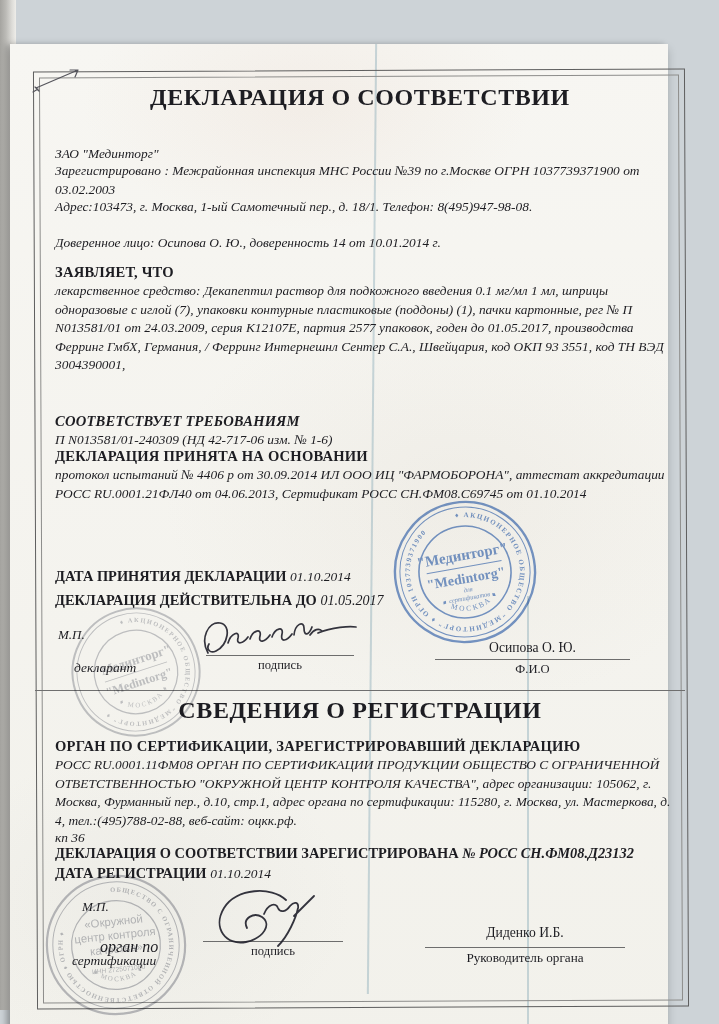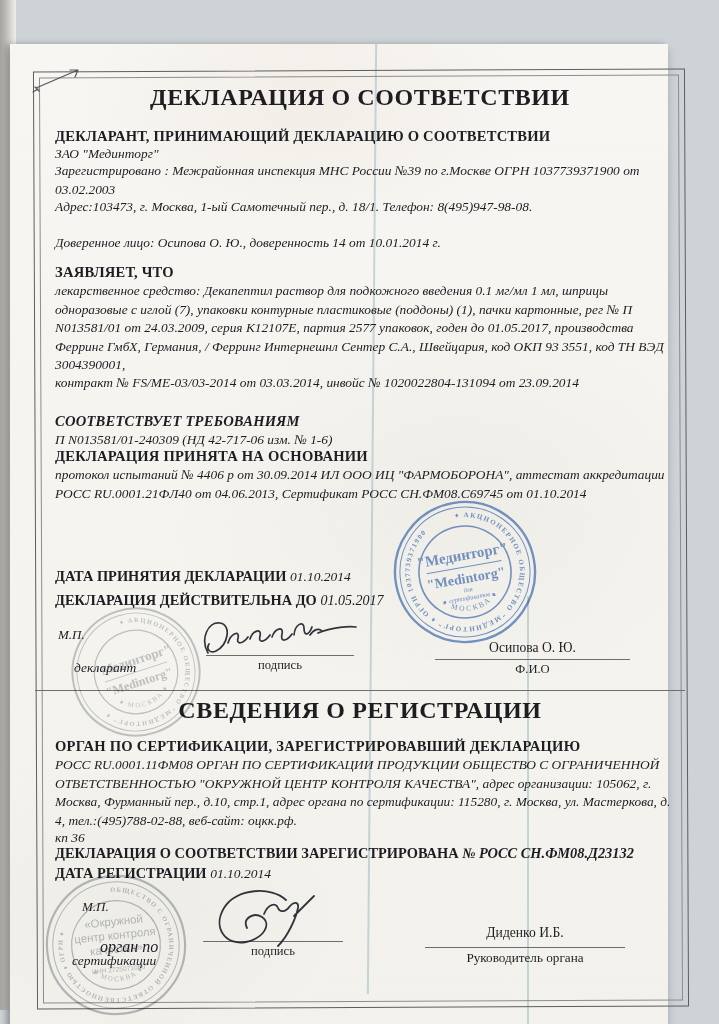--- a/index.html
+++ b/index.html
@@ -61,29 +61,27 @@
     <div class="fold fold-a"></div>
     <div class="fold fold-b"></div>
     <div class="frame"></div>
 
     <svg class="penmark" width="70" height="40" viewBox="0 0 70 40">
       <path d="M8,30 L50,12 M50,12 l-8,0 M50,12 l-3,7 M5,34 l5,-3 M7,29 l4,4" stroke="#55555c" stroke-width="1.2" fill="none" stroke-linecap="round"></path>
     </svg>
 
     <div class="t big-title" style="top:40px;">ДЕКЛАРАЦИЯ О СООТВЕТСТВИИ</div>
 
-    <div class="t h" style="left:45px;top:84px;">ДЕКЛАРАНТ, ПРИНИМАЮЩИЙ ДЕКЛАРАЦИЮ О СООТВЕТСТВИИ</div>
     <div class="t body-text" style="left:45px;top:101px;">ЗАО "Мединторг"</div>
     <div class="t body-text para" style="left:45px;top:118px;">Зарегистрировано : Межрайонная инспекция МНС России №39 по г.Москве ОГРН 1037739371900 от 03.02.2003</div>
     <div class="t body-text para" style="left:45px;top:154px;">Адрес:103473, г. Москва, 1-ый Самотечный пер., д. 18/1. Телефон: 8(495)947-98-08.</div>
     <div class="t body-text" style="left:45px;top:190px;">Доверенное лицо: Осипова О. Ю., доверенность 14 от 10.01.2014 г.</div>
 
     <div class="t h" style="left:45px;top:220px;">ЗАЯВЛЯЕТ, ЧТО</div>
     <div class="t body-text para" style="left:45px;top:238px;">лекарственное средство: Декапептил раствор для подкожного введения 0.1 мг/мл 1 мл, шприцы одноразовые с иглой (7), упаковки контурные пластиковые (поддоны) (1), пачки картонные, рег № П N013581/01 от 24.03.2009, серия К12107Е, партия 2577 упаковок, годен до 01.05.2017, производства Ферринг ГмбХ, Германия, / Ферринг Интернешнл Сентер С.А., Швейцария, код ОКП 93 3551, код ТН ВЭД 3004390001,</div>
-    <div class="t body-text para" style="left:45px;top:330px;">контракт № FS/ME-03/03-2014 от 03.03.2014, инвойс № 1020022804-131094 от 23.09.2014</div>
 
     <div class="t h" style="left:45px;top:369px;font-style:italic;">СООТВЕТСТВУЕТ ТРЕБОВАНИЯМ</div>
     <div class="t body-text" style="left:45px;top:387px;">П N013581/01-240309 (НД 42-717-06 изм. № 1-6)</div>
     <div class="t h" style="left:45px;top:404px;">ДЕКЛАРАЦИЯ ПРИНЯТА НА ОСНОВАНИИ</div>
     <div class="t body-text para" style="left:45px;top:422px;">протокол испытаний № 4406 р от 30.09.2014 ИЛ ООО ИЦ "ФАРМОБОРОНА", аттестат аккредитации РОСС RU.0001.21ФЛ40 от 04.06.2013, Сертификат РОСС СН.ФМ08.С69745 от 01.10.2014</div>
 
     <div class="t" style="left:45px;top:524px;font-size:14.4px;">
       <span class="b">ДАТА ПРИНЯТИЯ ДЕКЛАРАЦИИ</span>
       <span class="i" style="font-size:13.5px;">01.10.2014</span>
     </div>

